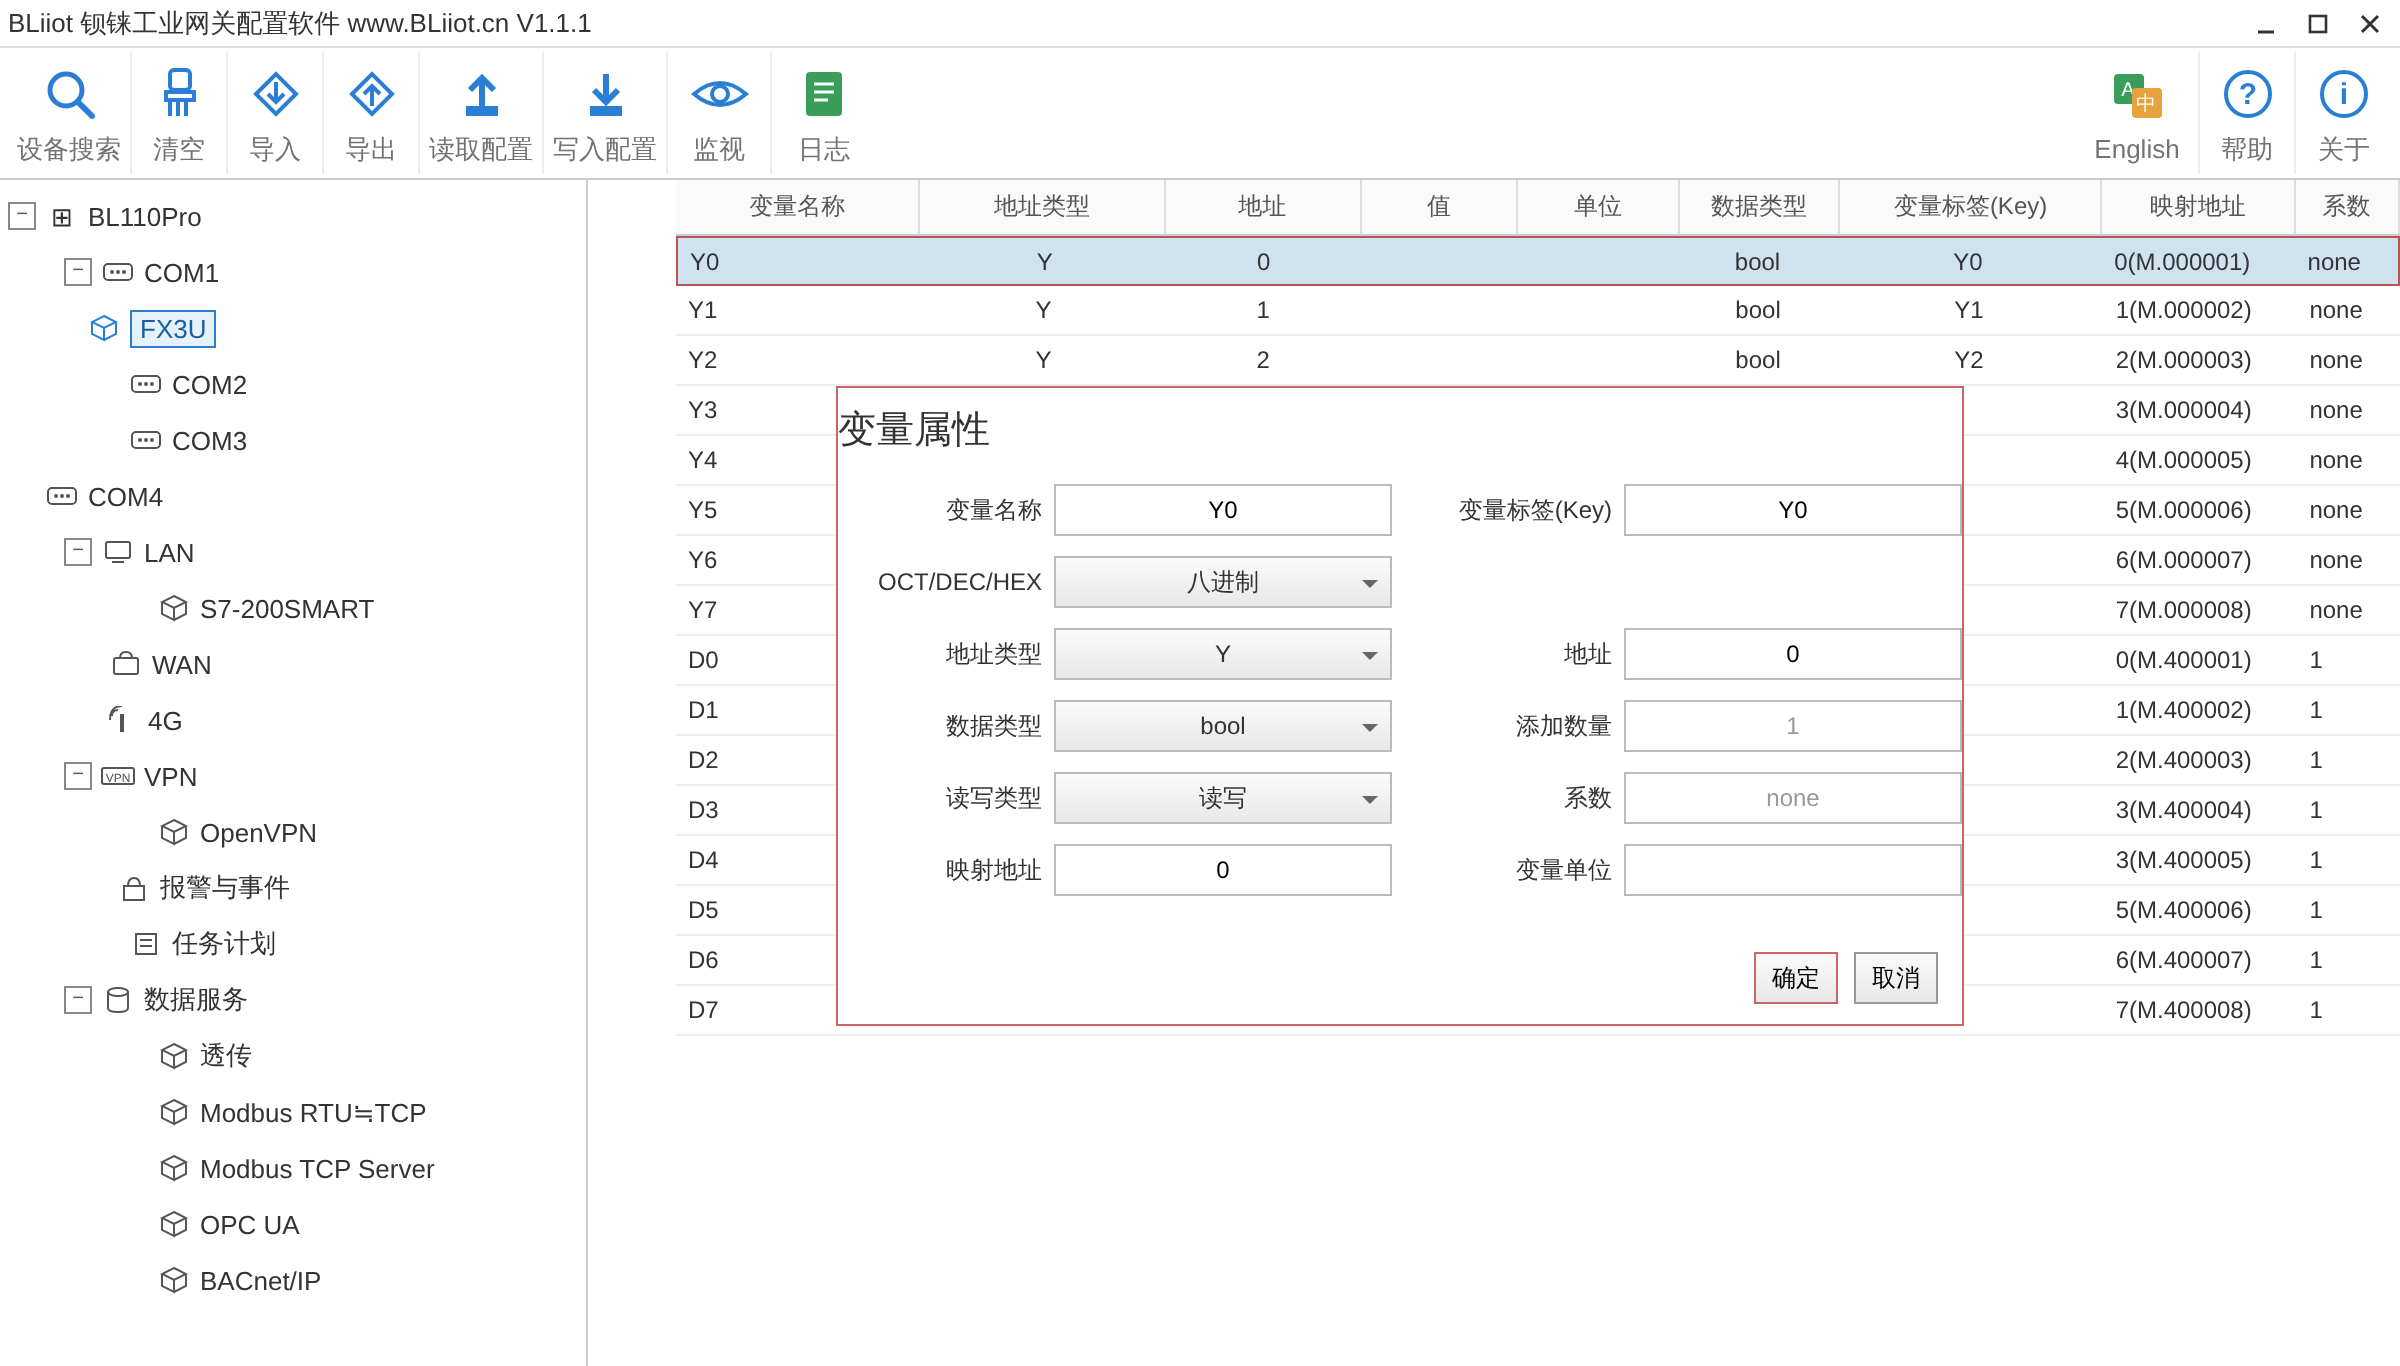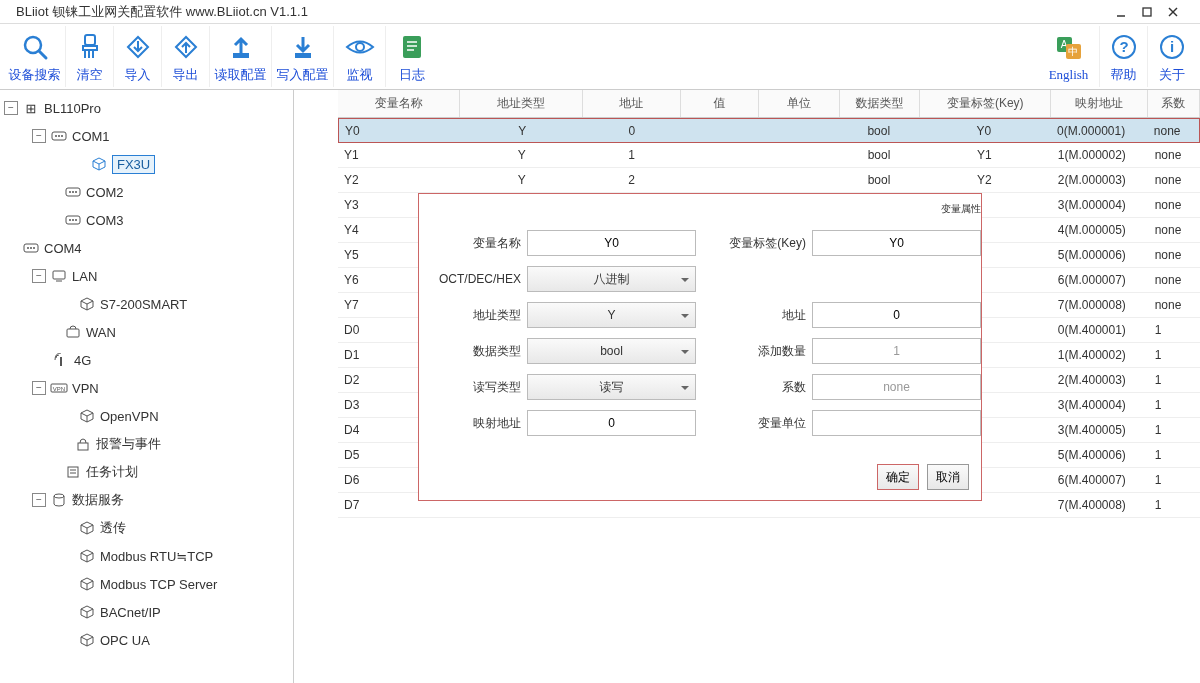--- a/index.html
+++ b/index.html
@@ -1,48 +1,48 @@
 <!DOCTYPE html>
 <html><head>
 <meta charset="utf-8">
 <style>
 * { box-sizing: border-box; margin: 0; padding: 0; }
 body { font-family: "Microsoft YaHei", Arial, sans-serif; font-size: 13px; color: #333; background: #fff; width: 1200px; height: 683px; overflow: hidden; }
-.titlebar { display: flex; align-items: center; height: 24px; padding: 0 16px; border-bottom: 1px solid #ddd; }
+.titlebar { display: flex; align-items: center; height: 24px; padding: 0 4px; border-bottom: 1px solid #ddd; }
 .titlebar-text { flex: 1; font-size: 13px; }
 .titlebar-btns { display: flex; gap: 4px; }
 .titlebar-btn { width: 22px; height: 20px; display: flex; align-items: center; justify-content: center; cursor: default; }
 .toolbar { display: flex; height: 66px; border-bottom: 1px solid #ccc; padding: 2px 4px; }
 .toolbar-group { display: flex; }
 .toolbar-spacer { flex: 1; }
 .tbtn { width: 62px; display: flex; flex-direction: column; align-items: center; justify-content: center; padding: 2px 0; border-right: 1px solid #eee; cursor: pointer; }
 .tbtn:last-child { border-right: none; }
 .tbtn .ticon { height: 34px; display: flex; align-items: center; justify-content: center; }
-.tbtn .tlabel { font-size: 13px; color: #1d4ed8; margin-top: 2px; font-family: Liberation Serif, serif; }
+.tbtn .tlabel { font-size: 13px; color: #737373; margin-top: 2px; }
 svg { display: block; }
 .main { display: flex; height: calc(683px - 24px - 66px); }
 .tree { width: 294px; border-right: 1px solid #ccc; overflow: auto; padding: 4px 0; }
 .tree-row { display: flex; align-items: center; height: 28px; padding-left: 4px; cursor: pointer; }
 .tree-toggle { width: 14px; height: 14px; border: 1px solid #888; display: flex; align-items: center; justify-content: center; font-size: 10px; line-height: 1; color: #555; margin-right: 4px; background: #fff; }
 .tree-toggle.empty { border: none; }
 .tree-label { margin-left: 4px; }
 .tree-icon { width: 18px; height: 16px; display: flex; align-items: center; justify-content: center; }
 .tree-label.selected { border: 1px solid #2a7fd4; background: #e6f2fb; padding: 1px 4px; color: #1a5fa0; }
 .table-area { flex: 1; position: relative; overflow: hidden; margin-left: 44px; }
 .thead { display: flex; height: 28px; border-bottom: 1px solid #ccc; background: #fafafa; font-size: 12px; }
 .th { border-right: 1px solid #ddd; display: flex; align-items: center; justify-content: center; color: #555; }
 .tbody { }
 .trow { display: flex; height: 25px; border-bottom: 1px solid #eee; align-items: center; font-size: 12px; }
 .trow.sel { background: #cfe3ef; border: 1px solid #b55; }
 .td { display: flex; align-items: center; padding-left: 6px; }
 .c0 { width: 140px; } .c1 { width: 140px; } .c2 { width: 112px; } .c3 { width: 90px; } .c4 { width: 92px; } .c5 { width: 92px; } .c6 { width: 150px; } .c7 { width: 110px; } .c8 { width: 60px; }
 .td.c1, .td.c2, .td.c3, .td.c4, .td.c5, .td.c6, .td.c7, .td.c8, .th.c1, .th.c2, .th.c3, .th.c4, .th.c5, .th.c6, .th.c7, .th.c8 { justify-content: center; padding-left: 0; }
 .td.c7, .td.c8 { justify-content: flex-start; padding-left: 8px; }
 .dialog { position: absolute; left: 80px; top: 103px; width: 564px; background: #fff; border: 1px solid #c66; }
-.dlg-title { text-align: right; padding: 8px 0 14px; font-size: 10px; }
+.dlg-title { text-align: left; padding: 8px 0 14px; font-size: 19px; }
 .dlg-body { display: flex; padding: 0 12px 12px; gap: 20px; }
 .dlg-col { flex: 1; }
 .dlg-row { display: flex; align-items: center; margin-bottom: 10px; }
 .dlg-lbl { width: 96px; text-align: right; font-size: 12px; color: #333; padding-right: 6px; }
 .dlg-inp { flex: 1; height: 26px; border: 1px solid #bbb; padding: 0 6px; text-align: center; font-size: 12px; background: #fff; }
 .dlg-inp.disabled { color: #999; text-align: center; }
 .dlg-sel { flex: 1; height: 26px; border: 1px solid #bbb; background: linear-gradient(#fafafa,#e8e8e8); display: flex; align-items: center; justify-content: center; position: relative; font-size: 12px; }
 .dlg-sel::after { content: ""; position: absolute; right: 6px; top: 11px; border: 4px solid transparent; border-top-color: #666; }
 .dlg-footer { display: flex; justify-content: flex-end; padding: 6px 12px 10px; gap: 8px; }
 .dbtn { min-width: 42px; height: 26px; border: 1px solid #999; background: linear-gradient(#fafafa,#e8e8e8); font-size: 12px; cursor: pointer; }
@@ -199,21 +199,21 @@
         <span class="tree-icon">
           <svg width="16" height="12">
             <rect x="1" y="2" width="14" height="8" rx="2" fill="none" stroke="#555"></rect>
             <circle cx="5" cy="6" r="1" fill="#555"></circle>
             <circle cx="8" cy="6" r="1" fill="#555"></circle>
             <circle cx="11" cy="6" r="1" fill="#555"></circle>
           </svg>
         </span>
         <span class="tree-label">COM1</span>
       </div>
-    <div class="tree-row" style="padding-left:72px">
+    <div class="tree-row" style="padding-left:25px">
         <span class="tree-toggle empty"></span>
         <span class="tree-icon">
           <svg width="14" height="14">
             <path d="M7 1 L13 4 L7 7 L1 4 Z M1 4 V10 L7 13 V7 M13 4 V10 L7 13" fill="none" stroke="#2a7fd4" stroke-width="1"></path>
           </svg>
         </span>
         <span class="tree-label selected">FX3U</span>
       </div>
     <div class="tree-row" style="padding-left:46px">
         <span class="tree-toggle empty"></span>
@@ -263,21 +263,21 @@
       </div>
     <div class="tree-row" style="padding-left:60px">
         <span class="tree-toggle empty"></span>
         <span class="tree-icon">
           <svg width="14" height="14">
             <path d="M7 1 L13 4 L7 7 L1 4 Z M1 4 V10 L7 13 V7 M13 4 V10 L7 13" fill="none" stroke="#555" stroke-width="1"></path>
           </svg>
         </span>
         <span class="tree-label">S7-200SMART</span>
       </div>
-    <div class="tree-row" style="padding-left:46px">
+    <div class="tree-row" style="padding-left:36px">
         <span class="tree-toggle empty"></span>
         <span class="tree-icon">
           <svg width="16" height="14">
             <rect x="2" y="4" width="12" height="8" rx="1" fill="none" stroke="#555"></rect>
             <path d="M5 4 Q5 1 8 1 Q11 1 11 4" fill="none" stroke="#555"></path>
           </svg>
         </span>
         <span class="tree-label">WAN</span>
       </div>
     <div class="tree-row" style="padding-left:34px">
@@ -302,21 +302,21 @@
       </div>
     <div class="tree-row" style="padding-left:60px">
         <span class="tree-toggle empty"></span>
         <span class="tree-icon">
           <svg width="14" height="14">
             <path d="M7 1 L13 4 L7 7 L1 4 Z M1 4 V10 L7 13 V7 M13 4 V10 L7 13" fill="none" stroke="#555" stroke-width="1"></path>
           </svg>
         </span>
         <span class="tree-label">OpenVPN</span>
       </div>
-    <div class="tree-row" style="padding-left:56px">
+    <div class="tree-row" style="padding-left:40px">
         <span class="tree-toggle empty"></span>
         <span class="tree-icon">
           <svg width="14" height="14">
             <rect x="2" y="6" width="10" height="7" fill="none" stroke="#555"></rect>
             <path d="M4 6 Q4 2 7 2 Q10 2 10 6" fill="none" stroke="#555"></path>
           </svg>
         </span>
         <span class="tree-label">报警与事件</span>
       </div>
     <div class="tree-row" style="padding-left:46px">
@@ -367,30 +367,30 @@
         </span>
         <span class="tree-label">Modbus TCP Server</span>
       </div>
     <div class="tree-row" style="padding-left:60px">
         <span class="tree-toggle empty"></span>
         <span class="tree-icon">
           <svg width="14" height="14">
             <path d="M7 1 L13 4 L7 7 L1 4 Z M1 4 V10 L7 13 V7 M13 4 V10 L7 13" fill="none" stroke="#555" stroke-width="1"></path>
           </svg>
         </span>
+        <span class="tree-label">OPC UA</span>
+      </div>
+    <div class="tree-row" style="padding-left:60px">
+        <span class="tree-toggle empty"></span>
+        <span class="tree-icon">
+          <svg width="14" height="14">
+            <path d="M7 1 L13 4 L7 7 L1 4 Z M1 4 V10 L7 13 V7 M13 4 V10 L7 13" fill="none" stroke="#555" stroke-width="1"></path>
+          </svg>
+        </span>
         <span class="tree-label">BACnet/IP</span>
-      </div>
-    <div class="tree-row" style="padding-left:60px">
-        <span class="tree-toggle empty"></span>
-        <span class="tree-icon">
-          <svg width="14" height="14">
-            <path d="M7 1 L13 4 L7 7 L1 4 Z M1 4 V10 L7 13 V7 M13 4 V10 L7 13" fill="none" stroke="#555" stroke-width="1"></path>
-          </svg>
-        </span>
-        <span class="tree-label">OPC UA</span>
       </div>
   </div>
 
   <div class="table-area">
     <div class="thead">
       <div class="th c0">变量名称</div>
       <div class="th c1">地址类型</div>
       <div class="th c2">地址</div>
       <div class="th c3">值</div>
       <div class="th c4">单位</div>

